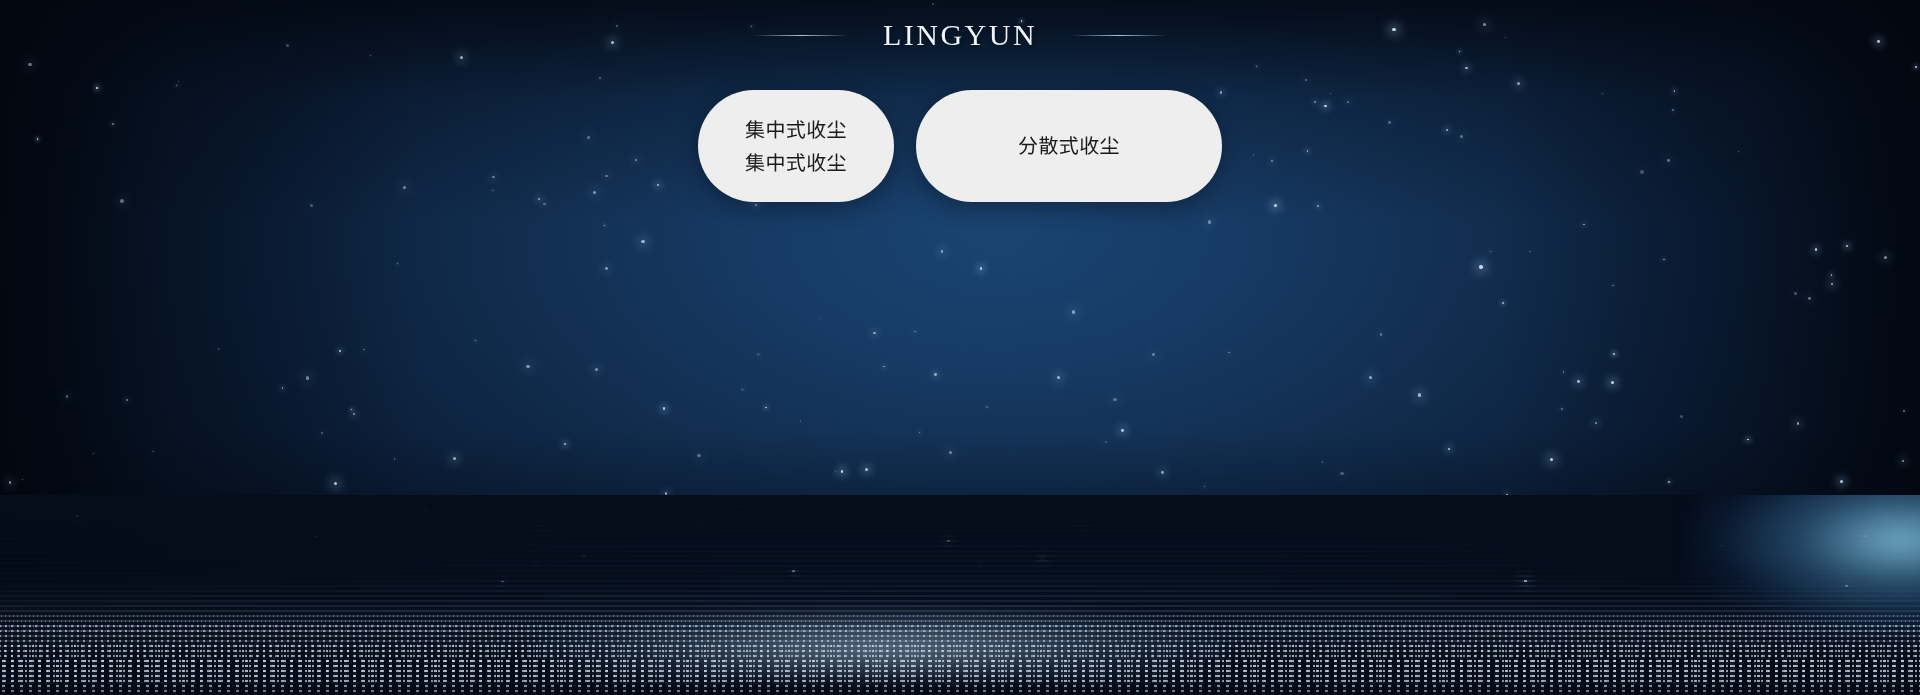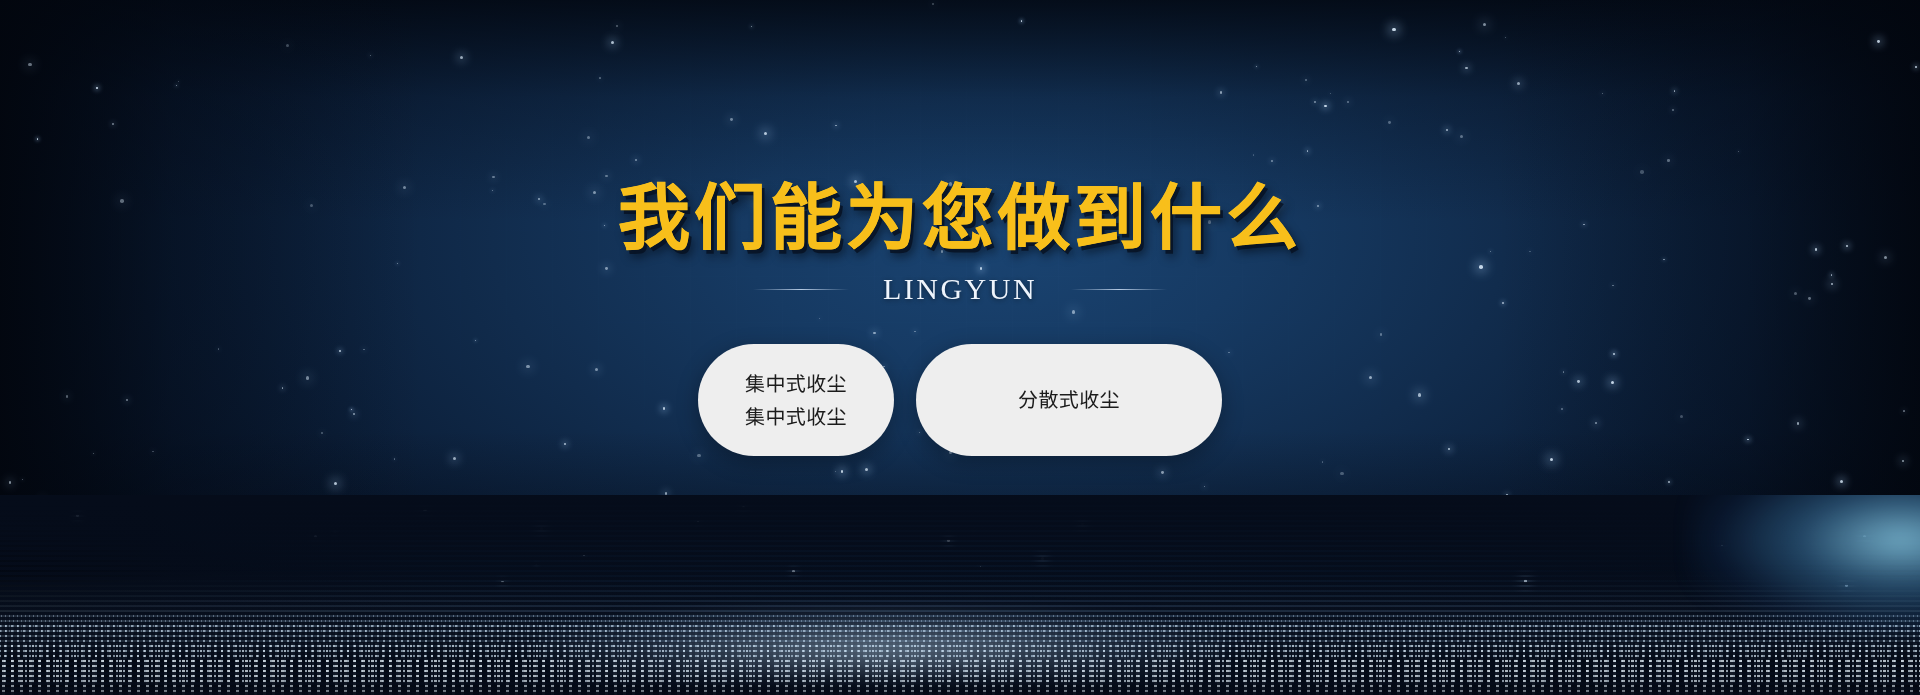--- a/index.html
+++ b/index.html
@@ -452,21 +452,20 @@
     <div class="wave-band wb3"></div>
     <div class="wave-band wb4"></div>
     <div class="wave-rowmask"></div>
     <div class="wave-fade"></div>
     <div class="wave-glow-center"></div>
     <div class="wave-glow-right"></div>
   </div>
 
   <div class="content">
 
-    <div class="headline">我们能为您做到什么</div>
 
     <div class="brand-row">
       <span class="brand-rule"></span>
       <span class="brand-name">LINGYUN</span>
       <span class="brand-rule"></span>
     </div>
 
 
     <div class="cards">
 

